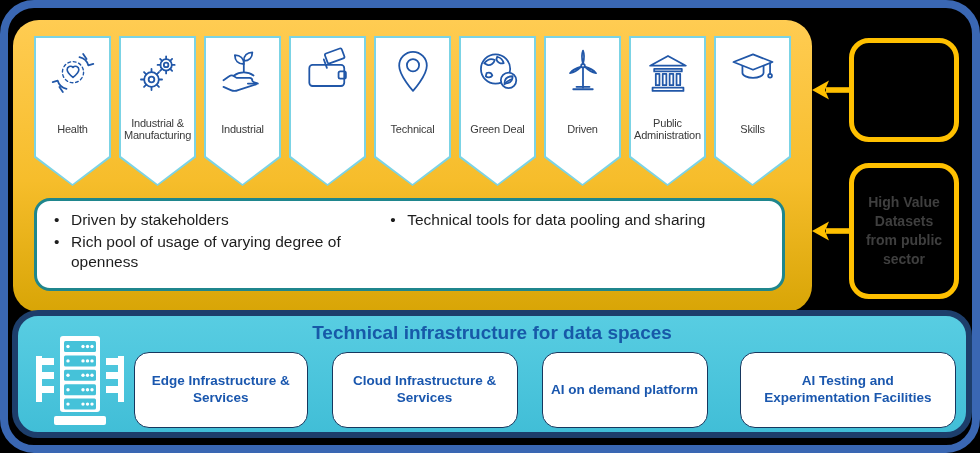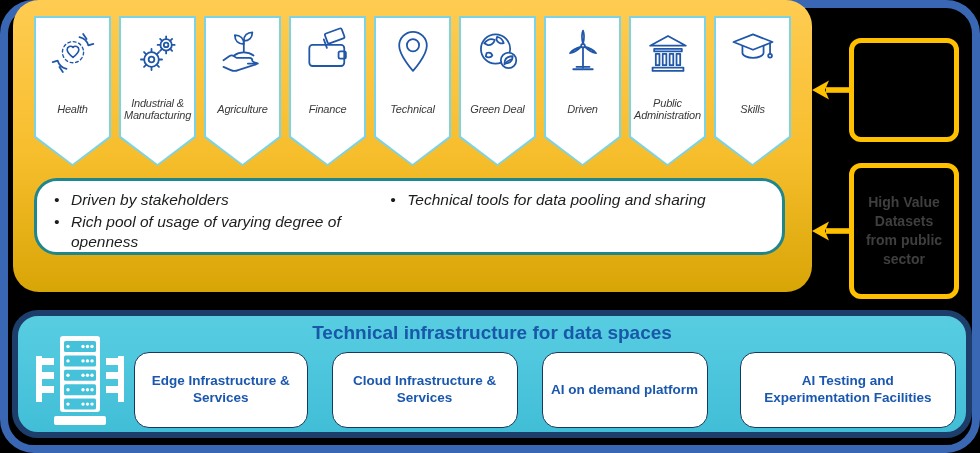--- a/index.html
+++ b/index.html
@@ -6,60 +6,59 @@
   body {
     width:980px; height:453px; position:relative; overflow:hidden;
     background:#000; font-family:"Liberation Sans", sans-serif;
   }
   .frame {
     position:absolute; inset:0; box-sizing:border-box;
     border:8px solid #3A67B3; border-radius:34px;
   }
   
   .yellow-panel {
-    position:absolute; left:13px; top:0; width:799px; height:292px;
+    position:absolute; left:13px; top:20px; width:799px; height:292px;
     border-radius:26px;
     background:linear-gradient(180deg,#FFCC52 0%,#F6BD2B 55%,#D8A506 100%);
-    font-style:italic;
   }
   .banners { position:absolute; left:21px; top:16px; width:757px; height:150px; display:flex; gap:8px; }
   .banner { flex:1; position:relative; }
   .banner-shape {
     position:absolute; inset:0; background:#7BD3E5;
     clip-path:polygon(0 0,100% 0,100% 81%,50% 100%,0 81%);
   }
   .banner-fill {
     position:absolute; inset:2px; background:#fff;
     clip-path:polygon(0 0,100% 0,100% 81%,50% 100%,0 81%);
     display:flex; flex-direction:column; align-items:center;
   }
   .banner-icon { margin-top:9px; width:52px; height:52px; flex:0 0 auto; }
   .banner-icon svg { width:52px; height:52px; display:block; }
   .banner-label {
     flex:1; display:flex; align-items:center; justify-content:center;
     margin-top:1px; padding:0 2px 26px 2px;
     font-size:11px; color:#3a3a3a; text-align:center; line-height:1.12; letter-spacing:-0.2px;
   }
   .features-box {
-    position:absolute; left:21px; top:178px; width:751px; height:77px; box-sizing:border-box;
-    background:#fff; border:3px solid #1F868D; border-radius:23px;
+    position:absolute; left:21px; top:178px; width:751px; height:93px; box-sizing:border-box;
+    background:#fff; border:3px solid #1F868D; border-radius:16px;
     display:flex; padding:9px 6px 6px 8px;
   }
   .features-col { list-style:none; margin:0; padding:0; }
   .features-col.left  { width:46%; }
   .features-col.right { width:54%; }
   .features-col li {
     position:relative; padding-left:26px; font-size:15.5px; color:#1d1d1d;
     line-height:1.28; margin-bottom:2px;
   }
   .features-col li::before { content:"\2022"; position:absolute; left:9px; top:0; }
   
   .side-box {
     position:absolute; left:849px; width:110px; box-sizing:border-box;
-    border:5px solid #FFC000; border-radius:12px; background:transparent;
+    border:5px solid #FFC000; border-radius:20px; background:transparent;
   }
   .side-box.top { top:38px; height:104px; }
   .side-box.bottom {
     top:163px; height:136px;
     display:flex; align-items:center; justify-content:center; text-align:center;
     font-weight:bold; font-size:14px; color:#3F3F3F; line-height:1.35; padding:4px;
   }
   .arrow { position:absolute; left:812px; width:38px; height:22px; }
   .arrow.a1 { top:79px; }
   .arrow.a2 { top:220px; }
@@ -144,40 +143,39 @@
                 <g class="icon-stroke">
               <path d="M33 30V16"></path>
               <path d="M33 21c-7 0-11-4.5-11-11 7 0 11 4.5 11 11z"></path>
               <path d="M33 17c6.5 0 10.5-4 10.5-10.5-6.5 0-10.5 4-10.5 10.5z"></path>
               <path d="M21 35c7-5 17-5 24 0"></path>
               <path d="M8 41l7-5c2-1.5 4-1.5 6 0l3 2h16c2 0 3.5 1.5 3.5 3.5S52 45 50 45H38"></path>
               <path d="M8 49l9 4c3 1.3 6 1.3 9 0l22-7"></path>
             </g>
               </svg>
           </div>
-          <div class="banner-label">Agriculture</div>
+          <div class="banner-label">Industrial</div>
         </div>
       </div>
 
       <div class="banner">
         <div class="banner-shape"></div>
         <div class="banner-fill">
           <div class="banner-icon">
             <svg viewBox="0 0 64 64">
                 <g class="icon-stroke">
               <g transform="rotate(-20 42 13)">
                 <rect x="30" y="4" width="22" height="13" rx="2"></rect>
                 <path d="M27 10v11"></path>
               </g>
               <rect x="9" y="22" width="43" height="26" rx="4"></rect>
               <rect x="45" y="30" width="9" height="9" rx="2"></rect>
             </g>
               </svg>
           </div>
-          <div class="banner-label">Finance</div>
         </div>
       </div>
 
       <div class="banner">
         <div class="banner-shape"></div>
         <div class="banner-fill">
           <div class="banner-icon">
             <svg viewBox="0 0 64 64">
                 <g class="icon-stroke">
               <path d="M32 6C22.6 6 15 13.6 15 23c0 12 17 31 17 31s17-19 17-31C49 13.6 41.4 6 32 6z"></path>

